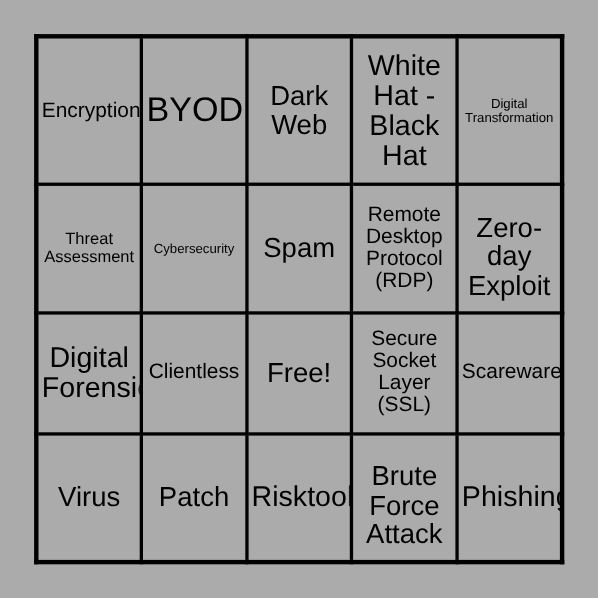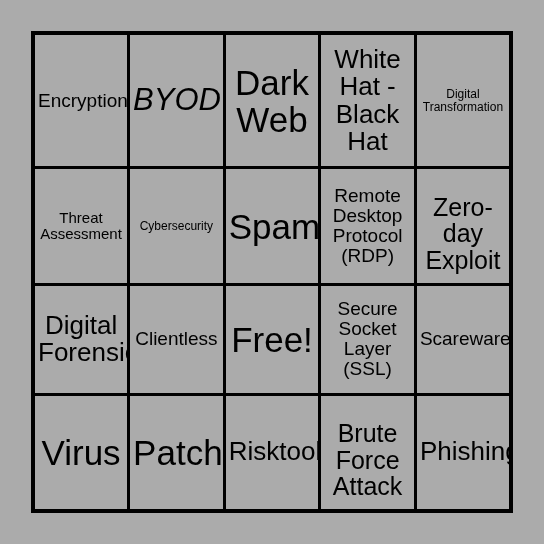--- a/index.html
+++ b/index.html
@@ -42,22 +42,22 @@
     padding: 2px 3px;
     box-sizing: border-box;
     color: #000000;
     line-height: 1.06;
     width: 20%;
     height: 20%;
     overflow: hidden;
   }
 
   
-  .fs-xxl { font-size: 35px; }
-  .fs-xl  { font-size: 31px; font-style: italic; }
+  .fs-xxl { font-size: 25px; }
+  .fs-xl  { font-size: 31px; }
   .fs-lg  { font-size: 25px; margin-top: 15px; }
   .fs-md  { font-size: 26px; }
   .fs-sm  { font-size: 19px; }
   .fs-xs  { font-size: 15px; }
   .fs-xxs { font-size: 12px; }
 
   .cell-text {
     display: block;
     white-space: pre-line;
   }

